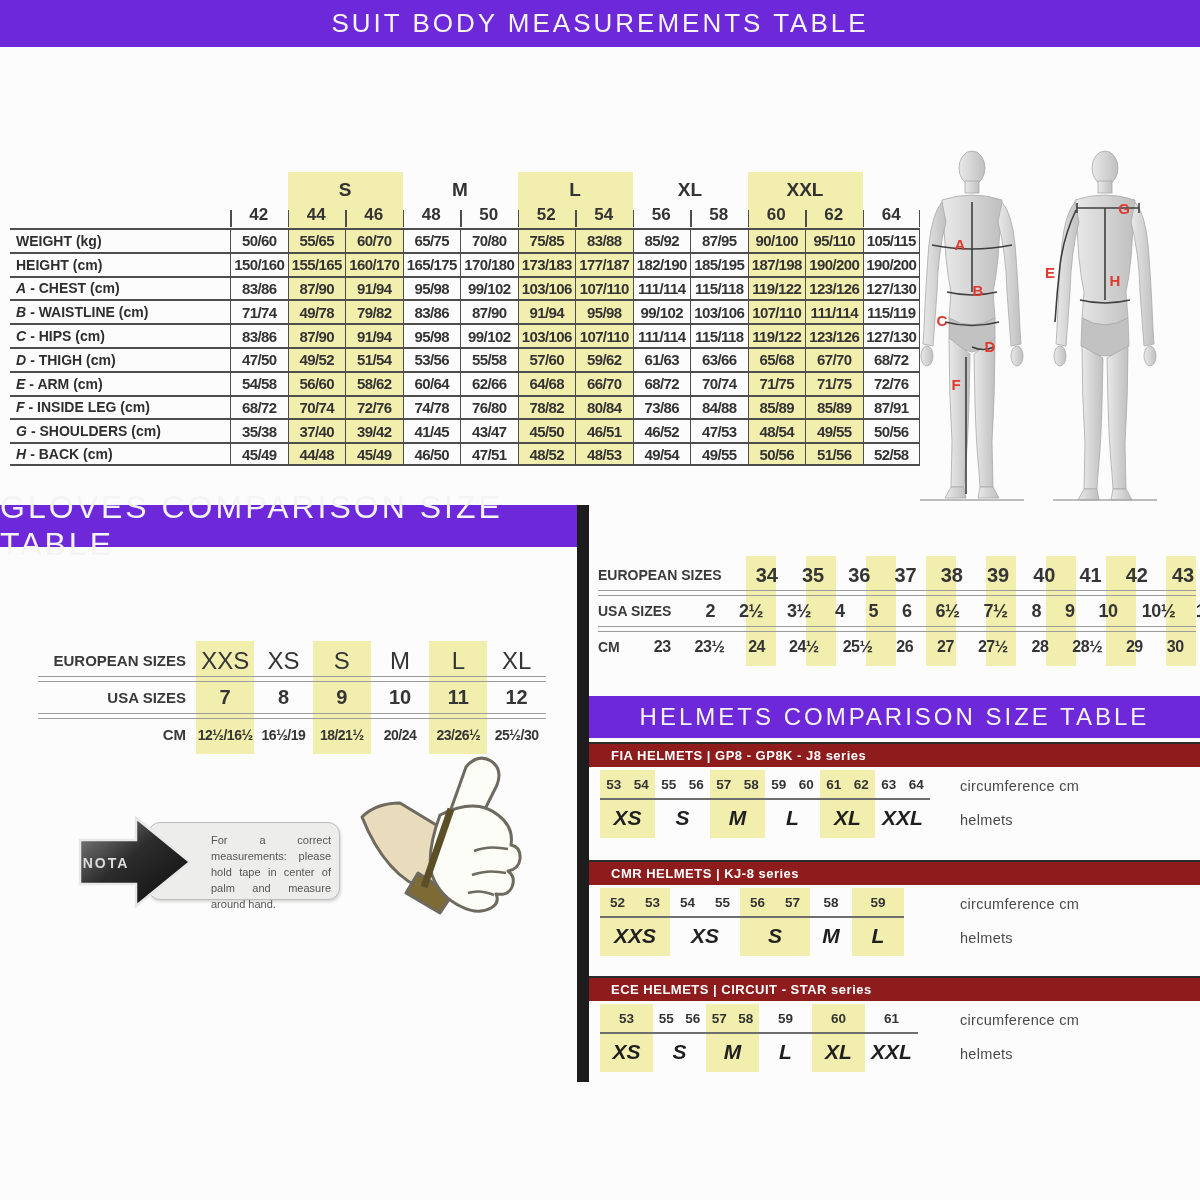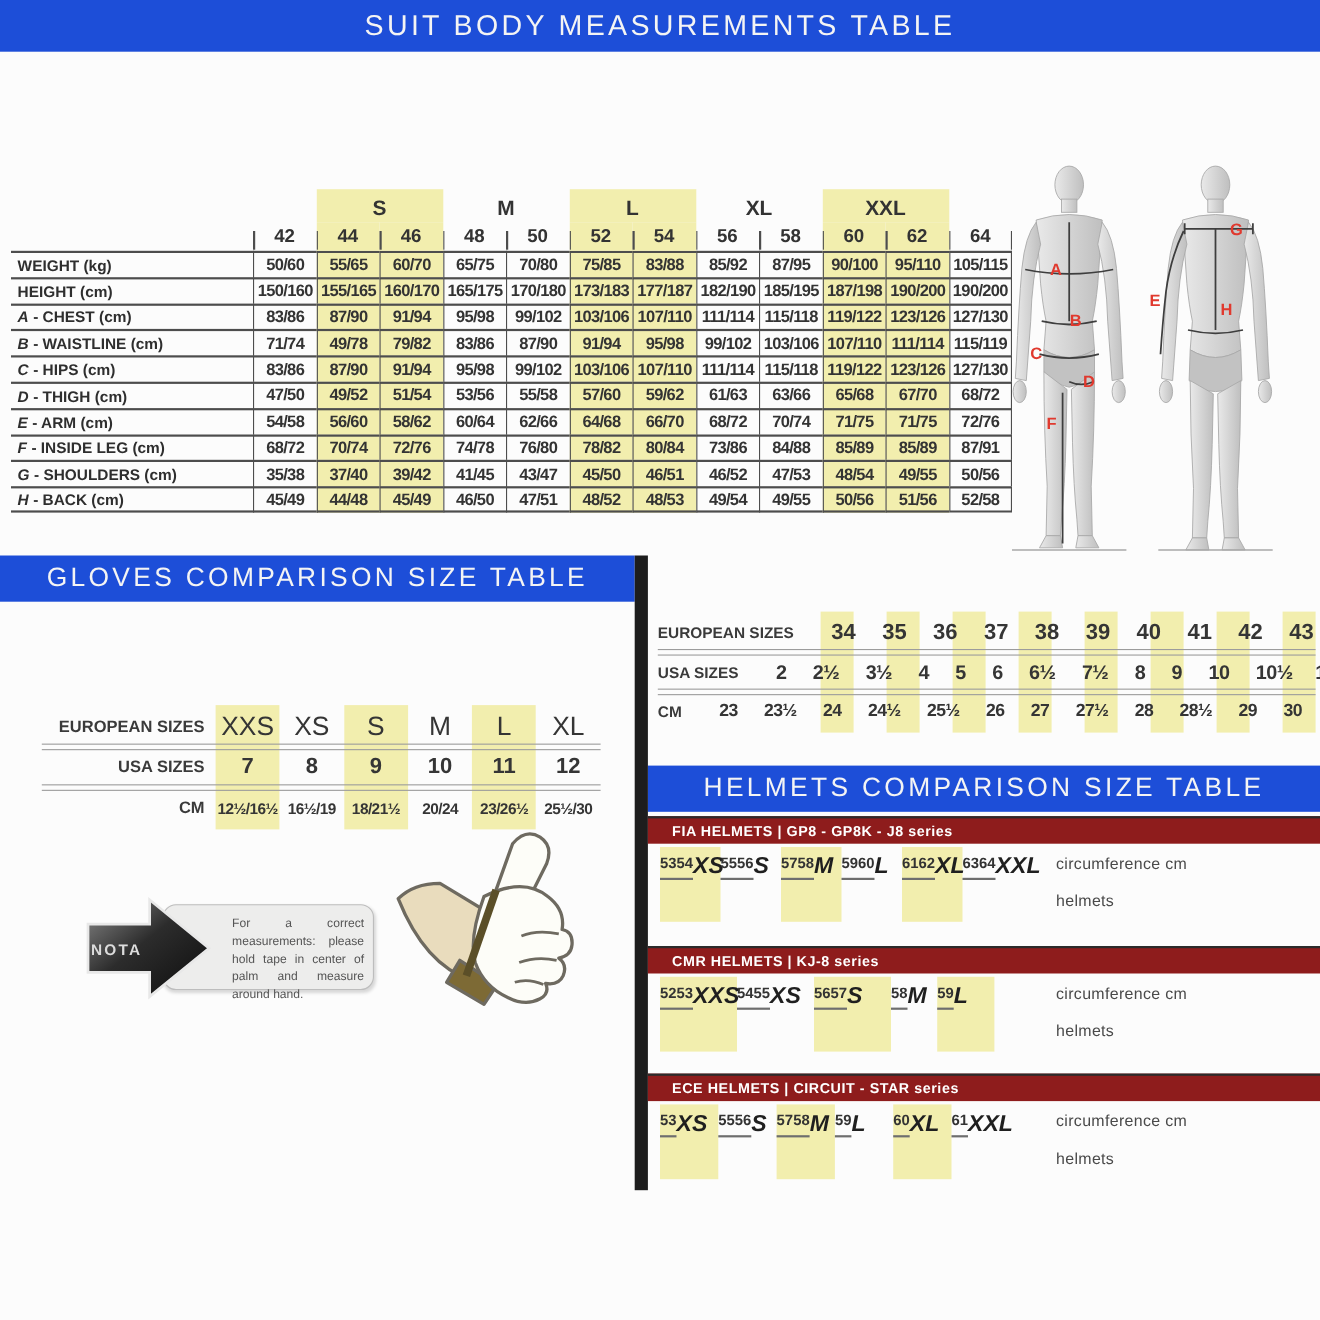--- a/index.html
+++ b/index.html
@@ -1,22 +1,22 @@
 <!DOCTYPE html>
 <html><head>
 <meta charset="utf-8">
 <style>
   * { margin:0; padding:0; box-sizing:border-box; }
   body { background:#ffffff; font-family:"Liberation Sans","DejaVu Sans",sans-serif; }
   #canvas { position:relative; width:1200px; height:1200px; background:#fcfcfc; overflow:hidden; }
 
-  .gray-bar { position:absolute; background:#1d4ed8; color:#f4f4f4; display:flex; align-items:center; justify-content:center;
+  .gray-bar { position:absolute; background:#6d28d9; color:#f4f4f4; display:flex; align-items:center; justify-content:center;
               font-size:26px; font-weight:400; letter-spacing:3px; }
   .bar-suit    { left:0;   top:94;  width:1200px; height:47px; }
-  .bar-gloves  { left:0;   top:505px; width:577px; height:42px; font-size:24px; }
+  .bar-gloves  { left:0;   top:505px; width:577px; height:42px; font-size:32px; }
   .bar-shoes   { left:589px; top:505px; width:611px; height:42px; font-size:24px; }
   .bar-helmets { left:589px; top:696px; width:611px; height:42px; font-size:24px; }
 
   .v-divider { position:absolute; left:577px; top:505px; width:12px; height:577px; background:#1d1d1d; }
 
   
   #suit-table { position:absolute; left:10px; top:172px; width:910px; }
   .suit-grid { display:grid; grid-template-columns:220px repeat(12, 57.5px); }
   .g-letter { height:30px; display:flex; align-items:flex-end; justify-content:center;
               font-weight:bold; font-size:19px; color:#333; padding-bottom:1px; }
@@ -59,21 +59,21 @@
   #shoes-table .cmp-label { width:148px; padding-right:10px; font-size:14px; }
   #shoes-table .cmp-cell { width:30px;margin-left:24px; }
   #shoes-table .row0 .cmp-cell { font-size:20px; font-weight:bold; }
   #shoes-table .row1 .cmp-cell { font-size:18px; font-weight:bold; letter-spacing:-0.5px; }
   #shoes-table .row2 .cmp-cell { font-size:16px; font-weight:bold; letter-spacing:-0.5px; }
 
   
   .red-band { position:absolute; left:589px; width:611px; height:25px; background:#8e1c1c; border-top:2px solid #2b2b2b;
               color:#fff; font-weight:bold; font-size:13px; letter-spacing:0.5px; display:flex; align-items:center; padding-left:22px; }
   .hel-table { position:absolute; left:600px; height:68px; display:flex; }
-  .hel-group { display:flex; flex-direction:row; }
+  .hel-group { display:flex; flex-direction:column; }
   .h-nums { height:30px; display:flex; align-items:center; border-bottom:2px solid #6e6e6e; }
   .h-num { flex:1; text-align:center; font-weight:bold; font-size:13.5px; color:#333; }
   .h-size { height:36px; display:flex; align-items:center; justify-content:center;
             font-weight:bold; font-style:italic; font-size:21px; color:#1f1f1f; }
   .h-sidelabel { position:absolute; left:960px; font-size:14.5px; color:#4a4a4a; letter-spacing:0.3px; }
 
   
   #nota-box { position:absolute; left:148px; top:822px; width:192px; height:78px; background:#ededec;
               border:1px solid #bdbdbd; border-radius:12px; box-shadow:1px 2px 3px rgba(0,0,0,0.15);
               padding:10px 8px 8px 62px; font-size:11px; color:#555; line-height:1.45; text-align:justify; }

